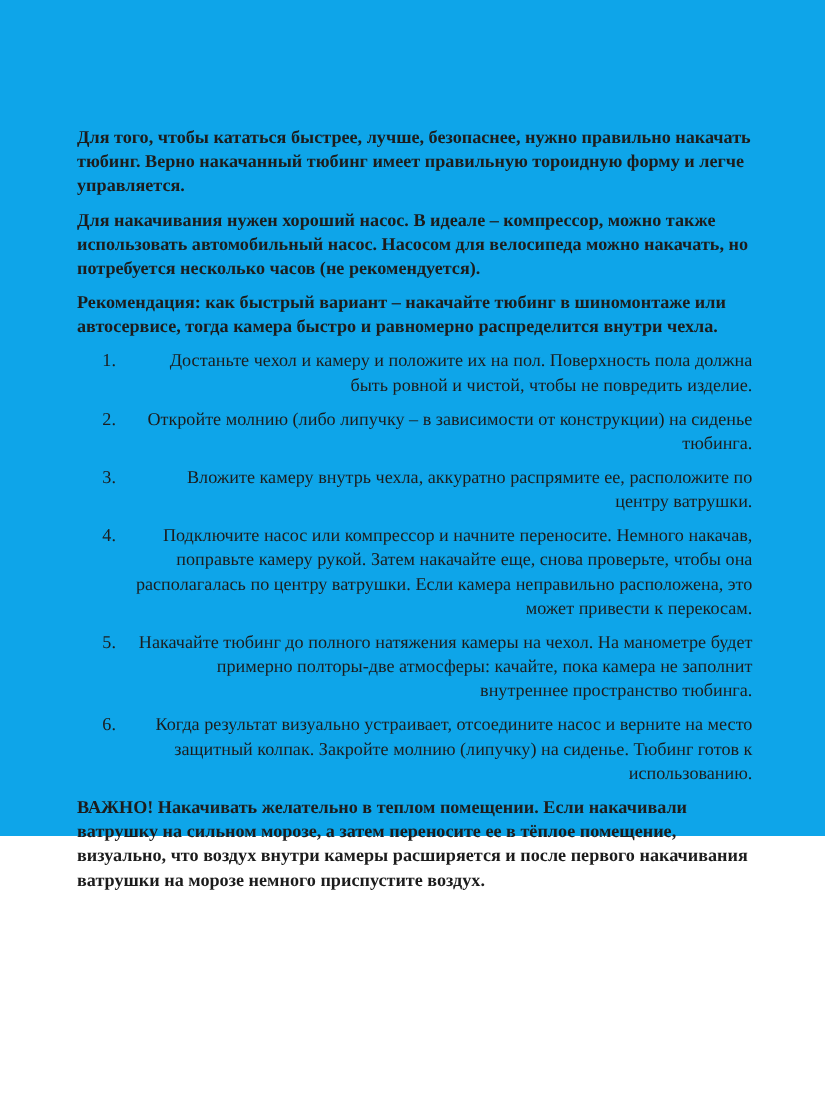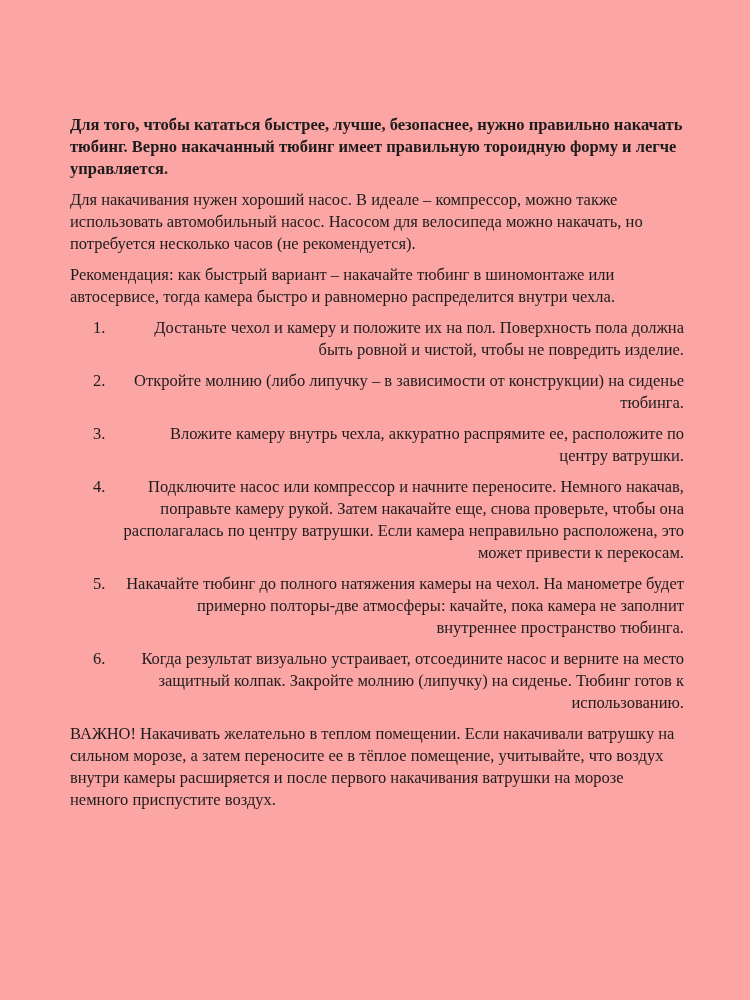--- a/index.html
+++ b/index.html
@@ -10,29 +10,30 @@
   body {
     width: 750px;
     height: 1000px;
     font-family: "Liberation Serif", "DejaVu Serif", serif;
     color: #1c1c1c;
     overflow: hidden;
   }
   .page {
     box-sizing: border-box;
     width: 750px;
-    height: 1000px;
+    height: 760px;
     padding: 114px 66px 40px 70px;
-    background: #fca5a5;
+    background: #0ea5e9;
   }
   .para {
     margin: 0 0 9px 0;
     font-size: 16.5px;
     line-height: 22px;
     text-align: left;
+    font-weight: bold;
   }
   .para.bold {
     font-weight: bold;
   }
   ol.steps {
     list-style: none;
     margin: 2px 0 9px 0;
     padding: 0;
     counter-reset: step;
   }
@@ -67,15 +68,15 @@
   <ol class="steps">
     <li>Достаньте чехол и камеру и положите их на пол. Поверхность пола должна быть ровной и чистой, чтобы не повредить изделие.</li>
     <li>Откройте молнию (либо липучку – в зависимости от конструкции) на сиденье тюбинга.</li>
     <li>Вложите камеру внутрь чехла, аккуратно распрямите ее, расположите по центру ватрушки.</li>
     <li>Подключите насос или компрессор и начните переносите. Немного накачав, поправьте камеру рукой. Затем накачайте еще, снова проверьте, чтобы она располагалась по центру ватрушки. Если камера неправильно расположена, это может привести к перекосам.</li>
     <li>Накачайте тюбинг до полного натяжения камеры на чехол. На манометре будет примерно полторы-две атмосферы: качайте, пока камера не заполнит внутреннее пространство тюбинга.</li>
     <li>Когда результат визуально устраивает, отсоедините насос и верните на место защитный колпак. Закройте молнию (липучку) на сиденье. Тюбинг готов к использованию.</li>
   </ol>
 
 
-  <p class="para">ВАЖНО! Накачивать желательно в теплом помещении. Если накачивали ватрушку на сильном морозе, а затем переносите ее в тёплое помещение, учитывайте, что воздух внутри камеры расширяется и после первого накачивания ватрушки на морозе немного приспустите воздух.</p>
+  <p class="para">ВАЖНО! Накачивать желательно в теплом помещении. Если накачивали ватрушку на сильном морозе, а затем переносите ее в тёплое помещение, визуально, что воздух внутри камеры расширяется и после первого накачивания ватрушки на морозе немного приспустите воздух.</p>
 
 </div>
 
 </body></html>

